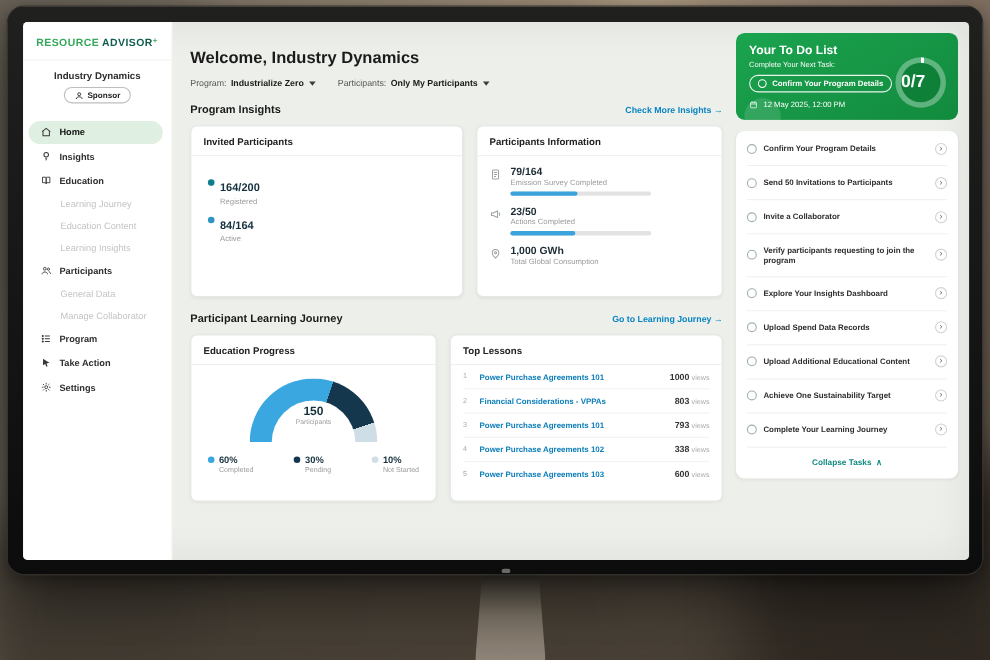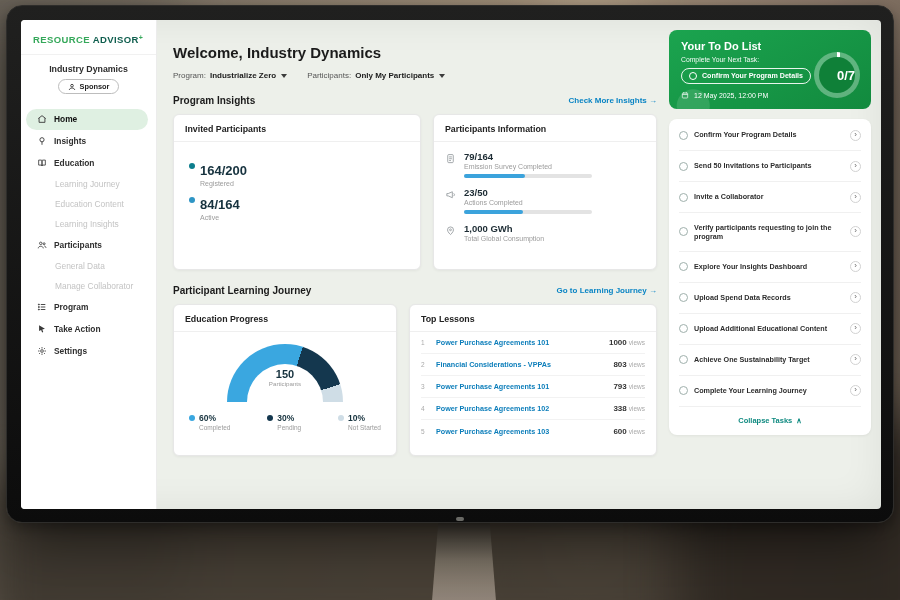--- a/index.html
+++ b/index.html
@@ -62,21 +62,21 @@
   .inv-body { display:flex; align-items:center; gap:14px; margin-top:11px; padding-left:4px; }
   .ring { border-radius:50%; display:flex; align-items:center; justify-content:center; }
   .ring-outer { width:96px; height:96px; }
   .hole1 { width:78px; height:78px; border-radius:50%; background:#fff; display:flex; align-items:center; justify-content:center; }
   .ring-inner { width:70px; height:70px; }
   .hole2 { width:54px; height:54px; border-radius:50%; background:#fff; display:flex; flex-direction:column; align-items:center; justify-content:center; text-align:center; }
   .donut-val { font-size:11px; font-weight:800; color:#13313e; }
   .donut-lab { font-size:5.8px; color:#9b9b9b; width:40px; line-height:1.25; }
   .leg-item { display:flex; gap:5px; margin:8px 0; }
   .leg-dot { width:6px; height:6px; border-radius:50%; margin-top:2px; flex:none; }
-  .leg-val { font-size:13px; font-weight:800; color:#16323e; }
+  .leg-val { font-size:10px; font-weight:800; color:#16323e; }
   .leg-lab { font-size:7px; color:#9b9b9b; margin-top:1px; }
 
   
   .card-info { width:224px; height:156px; }
   .stat { display:flex; gap:8px; margin-top:9px; }
   .stat svg { width:11px; height:11px; color:#9aa0a3; margin-top:2px; flex:none; }
   .stat-val { font-size:9.5px; font-weight:800; color:#1c2b33; }
   .stat-lab { font-size:7px; color:#9b9b9b; margin-top:1px; }
   .bar { width:128px; height:4px; background:#e3e3e3; border-radius:2px; margin-top:4px; }
   .bar-fill { height:100%; border-radius:2px; background:#3ba3dc; }
@@ -113,21 +113,21 @@
   .gc-sub { font-size:6.8px; margin-top:4px; opacity:.95; }
   .gc-task { display:flex; align-items:center; gap:5px; border:1px solid rgba(255,255,255,.9); border-radius:9px;
              padding:3px 7px; margin-top:5px; font-size:7.1px; font-weight:700; width:fit-content; max-width:132px; }
   .gc-check { width:8px; height:8px; border:1px solid #fff; border-radius:50%; flex:none; }
   .gc-date { display:flex; align-items:center; gap:5px; font-size:7px; margin-top:7px; }
   .gc-date svg { width:8px; height:8px; color:#fff; }
   .gc-ring { position:absolute; right:11px; top:22px; width:46px; height:46px; border-radius:50%;
              background:conic-gradient(#fff 0 8deg, rgba(255,255,255,.32) 8deg 360deg);
              display:flex; align-items:center; justify-content:center; }
   .gc-ring-hole { width:36px; height:36px; border-radius:50%; background:#0f8038; display:flex;
-                  align-items:center; justify-content:flex-end; font-size:13px; font-weight:800; }
+                  align-items:center; justify-content:flex-start; font-size:16px; font-weight:800; }
   .tasks { background:#fff; border-radius:8px; margin-top:10px; padding:1px 10px; box-shadow:0 1px 3px rgba(0,0,0,.06); }
   .task { display:flex; align-items:center; gap:6px; padding:9.5px 0; border-bottom:1px solid #f0f0f0; }
   .t-check { width:9px; height:9px; border:1.2px solid #9fb0ac; border-radius:50%; flex:none; }
   .t-label { flex:1; font-size:7.2px; color:#2d2d2d; font-weight:600; line-height:1.3; }
   .t-chev { width:11px; height:11px; border:1px solid #d2d2d2; border-radius:50%; display:flex; align-items:center;
             justify-content:center; font-size:8px; line-height:1; color:#666; flex:none; padding-bottom:1px; }
   .collapse { display:flex; justify-content:center; align-items:center; gap:4px; padding:9px 0;
               font-size:7.5px; font-weight:700; color:#0f8a80; }
   .news { background:#fff; border-radius:8px 8px 0 0; margin-top:10px; padding:7px 10px; flex:1;
           font-size:8.5px; font-weight:700; color:#1b1b1b; box-shadow:0 1px 3px rgba(0,0,0,.06); }

